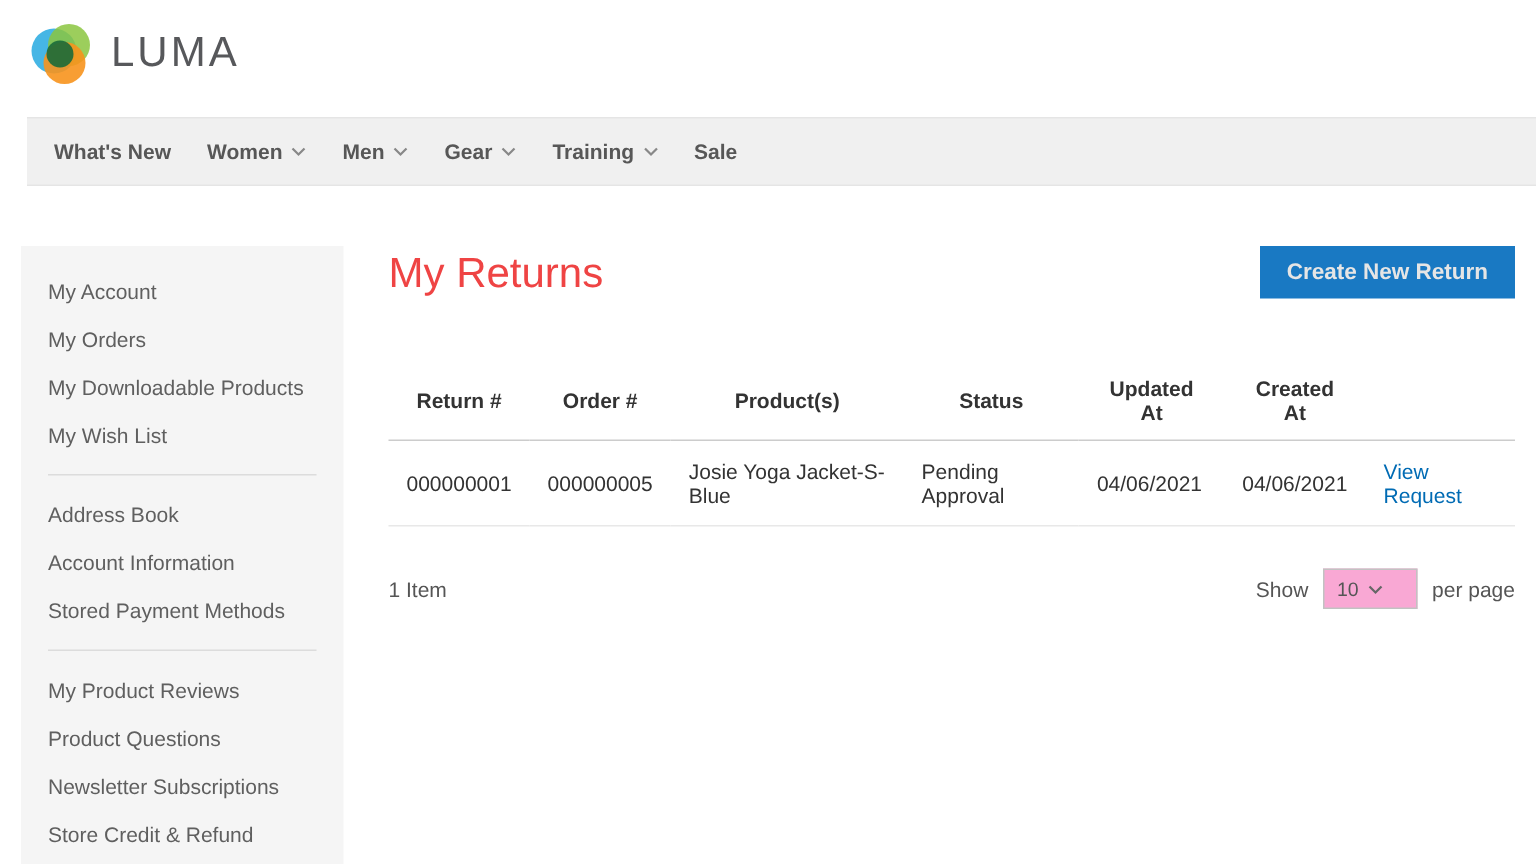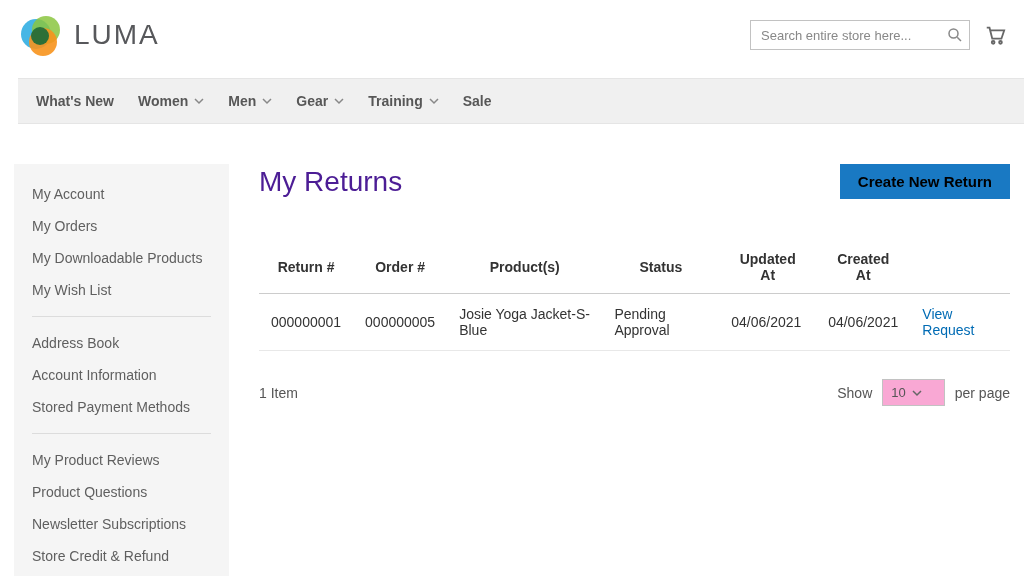--- a/index.html
+++ b/index.html
@@ -108,25 +108,25 @@
 
   .title-row {
     display: flex;
     justify-content: space-between;
     align-items: center;
     margin-bottom: 42px;
   }
   .page-title {
     font-size: 28px;
     font-weight: 300;
-    color: #4c1d95;
+    color: #ef4444;
   }
   .btn-primary {
     background: #1979c3;
-    color: #000000;
+    color: #e5e5e5;
     border: none;
     padding: 9px 18px;
     font-size: 15px;
     font-weight: 600;
     cursor: pointer;
   }
 
   table.returns {
     width: 100%;
     border-collapse: collapse;
@@ -182,38 +182,20 @@
   <div class="logo-group">
     <span class="logo-mark">
       <svg viewBox="0 0 46 46" width="46" height="46">
         <circle cx="18" cy="22" r="15" fill="#26a9e0" opacity="0.85"></circle>
         <circle cx="28" cy="18" r="14" fill="#8bc53f" opacity="0.85"></circle>
         <circle cx="25" cy="30" r="14" fill="#f7941d" opacity="0.9"></circle>
         <circle cx="22" cy="24" r="9" fill="#1a6a3a" opacity="0.9"></circle>
       </svg>
     </span>
     <span class="brand">LUMA</span>
-  </div>
-  <div class="header-right">
-    <div class="search-wrap">
-      <input type="text" placeholder="Search entire store here..." style="">
-      <span class="search-icon">
-        <svg viewBox="0 0 24 24" width="18" height="18" fill="none" stroke="currentColor" stroke-width="2">
-          <circle cx="10" cy="10" r="6"></circle>
-            <line x1="15" y1="15" x2="20" y2="20"></line>
-        </svg>
-      </span>
-    </div>
-    <span class="cart-icon">
-      <svg viewBox="0 0 24 24" width="22" height="22" fill="none" stroke="currentColor" stroke-width="2">
-        <path d="M3 4h3l3 12h10l3-9H7"></path>
-          <circle cx="10" cy="20" r="1.5"></circle>
-          <circle cx="18" cy="20" r="1.5"></circle>
-      </svg>
-    </span>
   </div>
 </div>
 
 <div class="navbar" id="navbar">
     <div class="nav-item">
       <span>What's New</span>
     </div>
     <div class="nav-item">
       <span>Women</span>
       <svg viewBox="0 0 10 10" class="chev">

